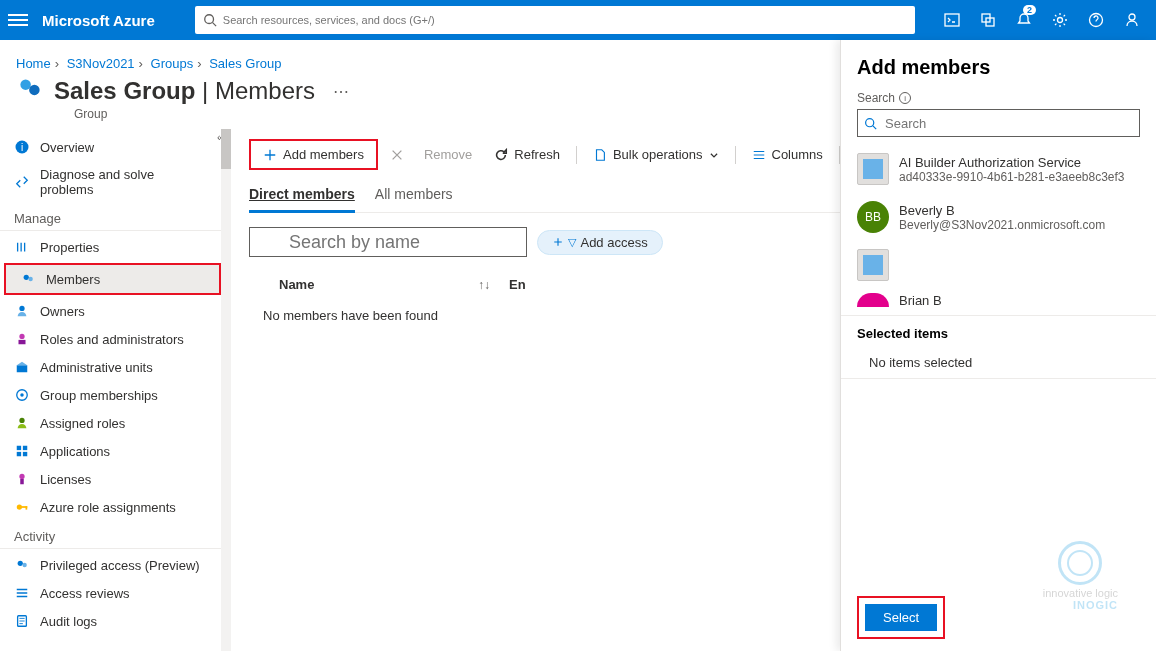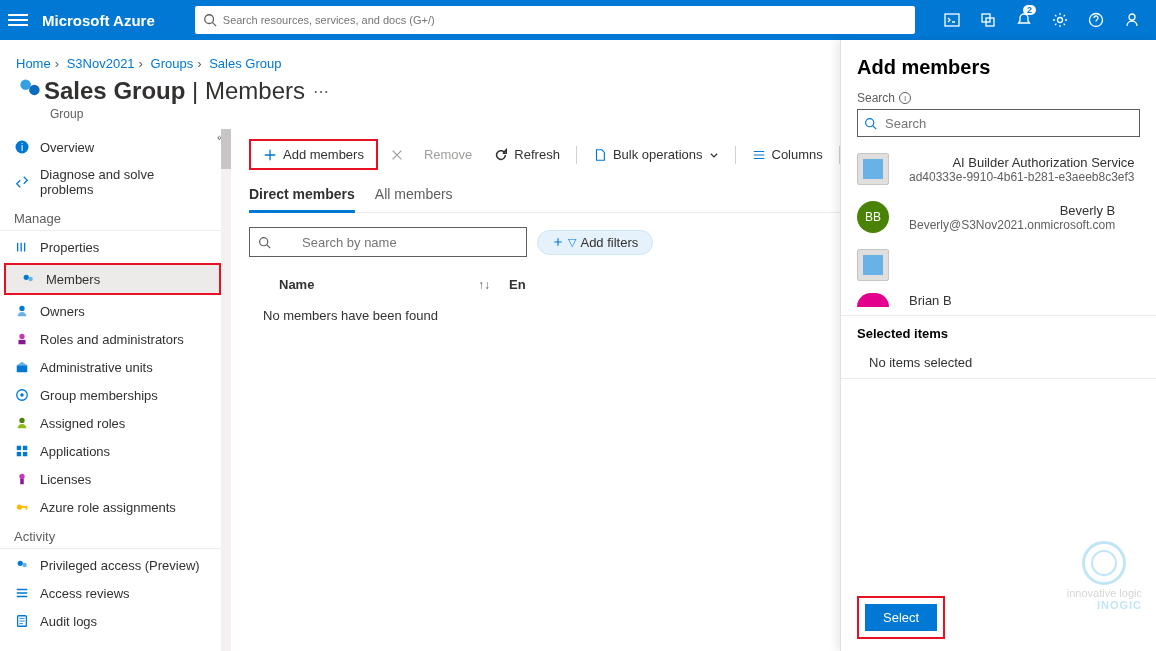--- a/index.html
+++ b/index.html
@@ -16,25 +16,25 @@
   .hdr-icons { margin-left:auto; display:flex; align-items:center; gap:4px;}
   .hdr-icon { width:32px; height:40px; display:flex; align-items:center; justify-content:center; cursor:pointer; position:relative;}
   .badge { position:absolute; top:5px; right:4px; background:#fff; color:#0078d4; font-size:9px; border-radius:8px; padding:0 4px; font-weight:600;}
 
   
   .breadcrumb { padding:16px 16px 4px; font-size:13px; color:#323130;}
   .breadcrumb a { color:#0078d4; text-decoration:none; cursor:pointer;}
   .breadcrumb .sep { color:#605e5c; margin:0 4px;}
 
   
-  .title-row { display:flex; align-items:center; padding:0 16px 4px; }
+  .title-row { display:flex; align-items:center; padding:0 16px 4px; gap:10px;}
   .title-icon svg { width:28px; height:28px;}
   .title-text { font-size:24px; font-weight:600; color:#323130;}
   .title-text .light { font-weight:400;}
-  .title-sub { font-size:12px; color:#605e5c; margin-left:50px; margin-top:-4px; padding-bottom:8px;}
+  .title-sub { font-size:12px; color:#605e5c; margin-left:74px; margin-top:-4px; padding-bottom:8px;}
   .title-dots { font-size:16px; color:#605e5c; margin-left:8px; cursor:pointer; letter-spacing:1px;}
 
   
   .content { display:flex; height:calc(100% - 120px);}
   .sidebar { width:225px; border-right:none; padding-top:4px; font-size:13px; position:relative;}
   .collapse-ch { position:absolute; right:2px; top:2px; font-size:11px; color:#605e5c; cursor:pointer;}
   .sb-section { color:#605e5c; font-size:13px; padding:8px 14px 4px; border-bottom:1px solid #edebe9; margin-bottom:2px;}
   .sb-item { display:flex; align-items:center; gap:10px; padding:6px 14px; cursor:pointer; color:#323130;}
   .sb-item.selected { background:#edebe9;}
   .sb-ic { width:16px; height:16px; display:flex; align-items:center; justify-content:center;}
@@ -46,57 +46,57 @@
   .scroll-thumb { position:absolute; left:-4px; top:0; width:10px; height:40px; background:#c8c6c4; border-radius:0;}
   
   .toolbar { display:flex; align-items:center; gap:2px; padding:6px 0; font-size:13px; flex-wrap:wrap;}
   .tb-btn { display:flex; align-items:center; gap:6px; padding:4px 10px; cursor:pointer; color:#323130;}
   .tb-btn.disabled { color:#a19f9d;gap:20px;}
   .tb-sep { width:1px; height:18px; background:#d2d0ce; margin:0 4px;}
   .hb-tb { border:2px solid #e81123; padding:2px;}
 
   .tabs { display:flex; gap:20px; padding:6px 0 0; font-size:14px; border-bottom:1px solid #edebe9;}
   .tab { padding:4px 0 8px; cursor:pointer; color:#605e5c;}
-  .tab.active { color:#323130; font-weight:600; border-bottom:3px solid #0078d4; margin-bottom:-1px;}
+  .tab.active { color:#323130; font-weight:600; border-bottom:3px solid #0078d4; margin-bottom:-1px;text-decoration:underline;}
 
   .filter-row { display:flex; gap:10px; align-items:center; padding:14px 0;}
   .name-search { width:278px; height:30px; border:1px solid #605e5c; display:flex; align-items:center; padding:0 8px; gap:6px;}
-  .name-search input { border:none; outline:none; flex:1; font-size:13px;margin-left:23px;}
+  .name-search input { border:none; outline:none; flex:1; font-size:18px;margin-left:23px;}
   .add-filters { border:1px solid #cde6f7; background:#e5f1fb; border-radius:14px; padding:4px 14px; font-size:13px; color:#323130; display:flex; align-items:center; gap:4px; cursor:pointer;}
 
   .table-head { display:flex; font-size:13px; color:#323130; padding:6px 0; font-weight:600;}
   .th-name { width:260px; padding-left:30px;}
   .th-sort { margin-left:auto; margin-right:8px; color:#605e5c; font-size:12px;}
   .th-type { width:240px;}
   .th-em { }
   .empty-msg { padding:10px 0 0 14px; font-size:13px; color:#323130;}
 
   
   .panel { position:absolute; right:0; top:40px; bottom:0; width:316px; background:#fff; border-left:1px solid #e1dfdd; box-shadow:-4px 0 8px rgba(0,0,0,0.08); display:flex; flex-direction:column;}
   .panel-title { font-size:20px; font-weight:600; padding:16px 16px 12px;}
   .panel-search-lbl { font-size:12px; color:#605e5c; padding:0 16px 4px; display:flex; align-items:center; gap:4px;}
   .info-ic { width:12px; height:12px; border:1px solid #605e5c; border-radius:50%; font-size:8px; display:flex; align-items:center; justify-content:center;}
   .panel-search { margin:0 16px; height:28px; border:1px solid #605e5c; display:flex; align-items:center; padding:0 6px; gap:6px;}
   .panel-search input { border:none; outline:none; flex:1; font-size:13px;}
   .result-list { padding:8px 0; overflow:hidden; flex:0 0 auto;}
-  .result { display:flex; align-items:center; gap:20px; padding:8px 16px; cursor:pointer;text-align:right;}
+  .result { display:flex; align-items:center; gap:10px; padding:8px 16px; cursor:pointer;}
   .avatar { width:32px; height:32px; border-radius:2px; display:flex; align-items:center; justify-content:center; font-size:12px; color:#fff; flex-shrink:0;}
   .avatar.svc { background:#e1dfdd; border:1px solid #c8c6c4;}
   .avatar.svc .inner { width:20px; height:20px; background:#69b2e8;}
   .avatar.circle { border-radius:50%;}
   .res-txt { display:flex; flex-direction:column; font-size:12px; min-width:0;}
   .res-name { color:#323130; font-size:13px; white-space:nowrap; overflow:hidden; text-overflow:ellipsis;}
   .res-sub { color:#605e5c; white-space:nowrap; overflow:hidden; text-overflow:ellipsis;}
   .sel-hdr { font-size:13px; font-weight:600; padding:10px 16px 6px; border-top:1px solid #edebe9;}
   .sel-empty { font-size:13px; color:#323130; padding:8px 28px; border-bottom:1px solid #edebe9;}
   .panel-footer { margin-top:auto; padding:12px 16px;}
   .select-btn { background:#0078d4; color:#fff; border:none; padding:6px 18px; font-size:13px; cursor:pointer;}
   .hb-footer { display:inline-block; border:2px solid #e81123; padding:6px;}
 
-  .watermark { position:absolute; right:14px; bottom:40px; opacity:0.35; pointer-events:none; font-size:11px; color:#888; text-align:right;}
+  .watermark { position:absolute; right:38px; bottom:40px; opacity:0.35; pointer-events:none; font-size:11px; color:#888; text-align:right;}
   .watermark .ring { width:44px; height:44px; border:3px solid #4fb3e8; border-radius:50%; margin:0 auto 2px; position:relative;}
   .watermark .ring::after{content:""; position:absolute; inset:6px; border:2px solid #4fb3e8; border-radius:50%;}
 </style>
 </head>
 <body>
 
 <div class="top-header">
   <div class="hamburger">
       <span></span>
       <span></span>
@@ -378,21 +378,21 @@
             <circle cx="7" cy="7" r="5" fill="none" stroke="#605e5c" stroke-width="1.5"></circle>
             <line x1="11" y1="11" x2="15" y2="15" stroke="#605e5c" stroke-width="1.5"></line>
           </svg>
         <input placeholder="Search by name" style="">
       </div>
       <div class="add-filters">
         <svg width="12" height="12" viewBox="0 0 16 16" stroke="#0078d4" stroke-width="1.5" fill="none">
             <path d="M8 3v10M3 8h10"></path>
           </svg>
         <span style="color:#0078d4; font-size:11px;">▽</span>
-        <span>Add filters</span>
+        <span>Add access</span>
       </div>
     </div>
 
     <div class="table-head">
       <div class="th-name">
         <span>Name</span>
         <span class="th-sort" style="margin-left:160px;">↑↓</span>
       </div>
       <div class="th-em">En</div>
     </div>

